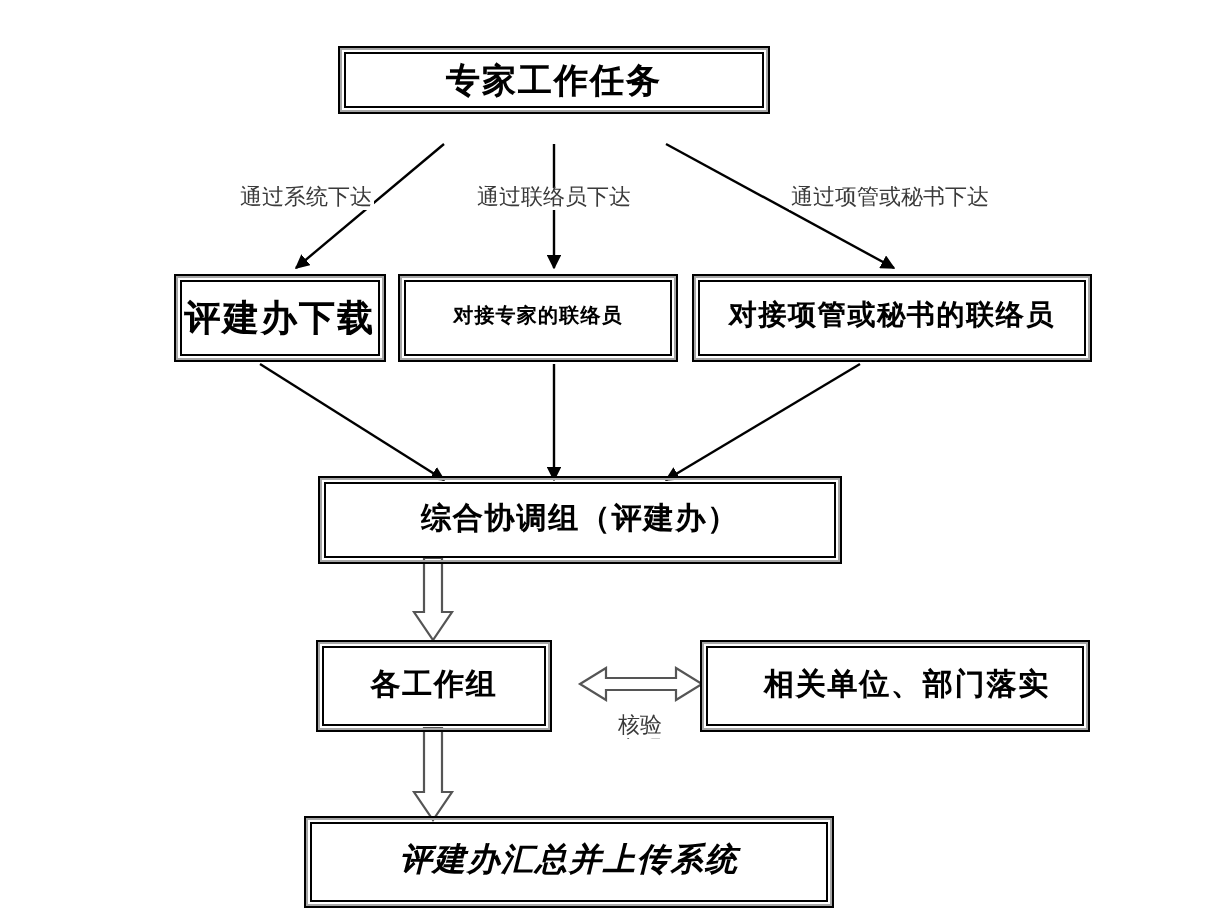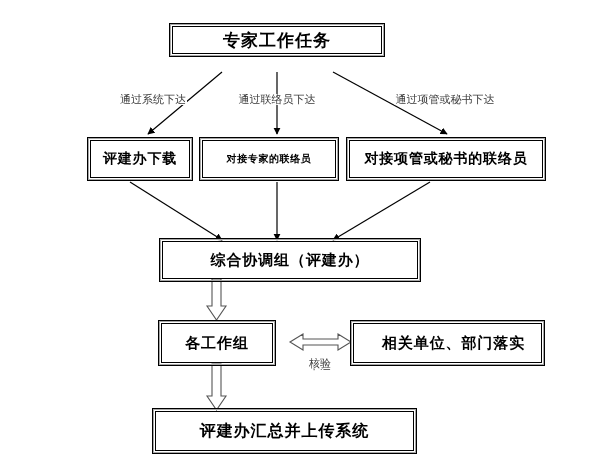--- a/index.html
+++ b/index.html
@@ -109,21 +109,21 @@
 
   <div class="edge-label center" style="left:320px; top:324px;margin-top:36px;">下达</div>
 
   <div class="edge-label center" style="left:320px; top:358px;">核验</div>
 
   <div class="node" style="left:172px; top:26px; width:210px; height:28px;">
     <span class="node-label" style="font-size:17px;">专家工作任务</span>
   </div>
 
   <div class="node" style="left:90px; top:140px; width:100px; height:38px;">
-    <span class="node-label" style="font-size:14px;text-align:right;">评建办下载</span>
+    <span class="node-label" style="font-size:18px;text-align:right;">评建办下载</span>
   </div>
 
   <div class="node" style="left:202px; top:140px; width:134px; height:38px;">
     <span class="node-label" style="font-size:10px;">对接专家的联络员</span>
   </div>
 
   <div class="node" style="left:349px; top:140px; width:194px; height:38px;">
     <span class="node-label" style="font-size:14px;">对接项管或秘书的联络员</span>
   </div>
 
@@ -132,17 +132,17 @@
   </div>
 
   <div class="node" style="left:161px; top:323px; width:112px; height:40px;">
     <span class="node-label" style="font-size:15px;">各工作组</span>
   </div>
 
   <div class="node" style="left:353px; top:323px; width:189px; height:40px;padding-left:12px;">
     <span class="node-label" style="font-size:15px;">相关单位、部门落实</span>
   </div>
 
-  <div class="node" style="left:155px; top:411px; width:259px; height:40px;">
+  <div class="node" style="left:155px; top:411px; width:259px; height:40px;font-style:italic;">
     <span class="node-label" style="font-size:16px;">评建办汇总并上传系统</span>
   </div>
 
 </div>
 
 </body></html>

